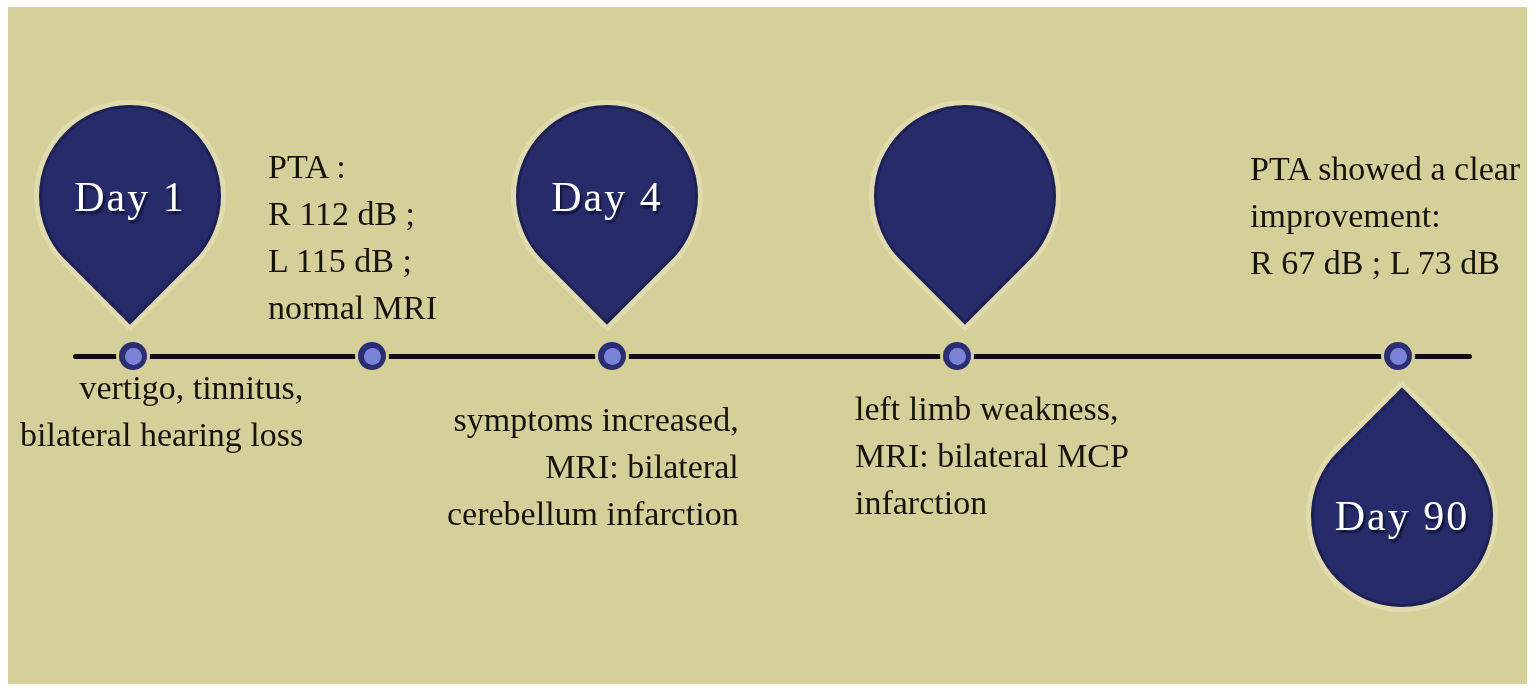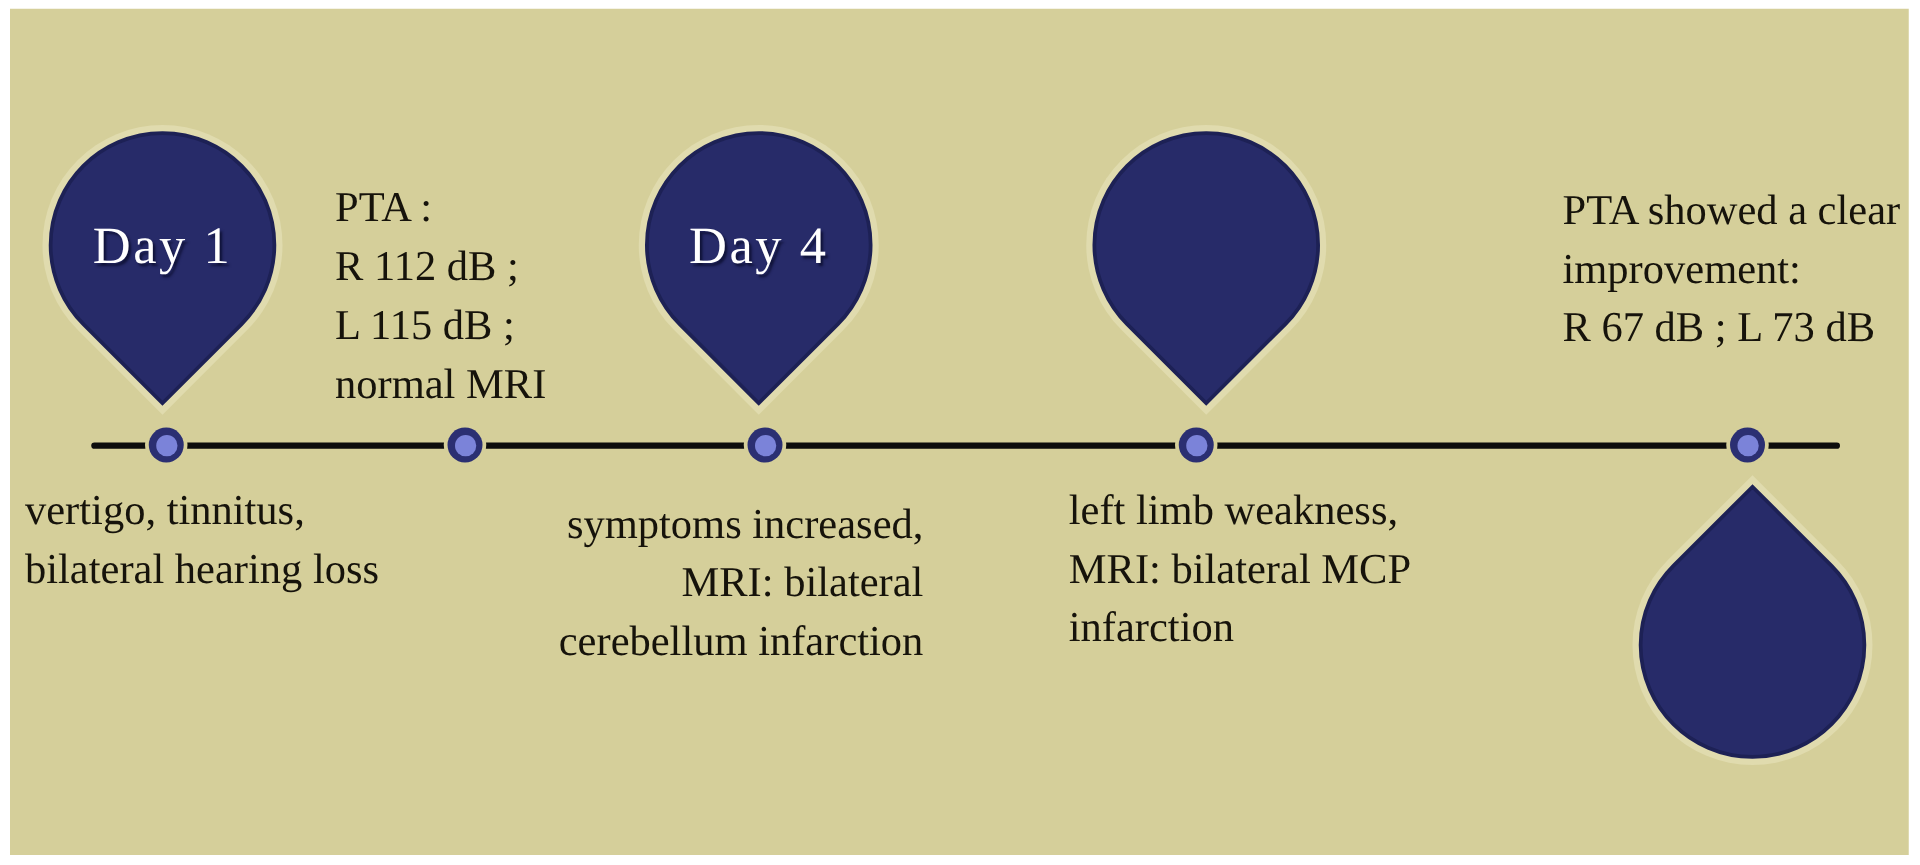--- a/index.html
+++ b/index.html
@@ -74,21 +74,21 @@
   .pin.p2 { left: 516px;  top: 105px; }
   .pin.p3 { left: 874px;  top: 105px; }
   .pin.p4 { left: 1311px; top: 425px; }
   .pin-label.l1 { left: 130px;  top: 197px; }
   .pin-label.l2 { left: 607px;  top: 197px; }
   .pin-label.l3 { left: 965px;  top: 196px; }
   .pin-label.l4 { left: 1402px; top: 516px; }
   
   .note.n-pta      { left: 268px;  top: 107px; margin-top: 36px; }
   .note.n-day90    { left: 1250px; top: 145px; }
-  .note.n-day1     { left: 20px;   top: 385px; }
+  .note.n-day1     { left: 20px;   top: 364px; text-align: right; }
   .note.n-day4     { left: 447px;  top: 396px; text-align: right; }
   .note.n-day11    { left: 855px;  top: 385px; }
 </style>
 </head>
 <body>
 
 <div class="stage" style="--bg: #d5cf9a; --frame: #ffffff; --axis: #0d0d0d; --pin: #272b69; --pin-border: #1d2155; --halo: #e0dbae; --dot-fill: #7b83d9; --dot-ring: #2b2f72; --ink: #16130b; --label: #ffffff;">
   <div class="panel"></div>
 
   <div class="axis"></div>
@@ -109,20 +109,21 @@
     <span class="core"></span>
   </div>
 
   <div class="pin down p1"></div>
   <div class="pin down p2"></div>
   <div class="pin down p3"></div>
   <div class="pin up p4"></div>
 
   <div class="pin-label l1">Day 1</div>
   <div class="pin-label l2">Day 4</div>
+  <div class="pin-label l4">Day 90</div>
 
   <div class="note n-pta">PTA :
 R 112 dB ;
 L 115 dB ;
 normal MRI</div>
   <div class="note n-day1">vertigo, tinnitus,
 bilateral hearing loss</div>
   <div class="note n-day4">symptoms increased,
 MRI: bilateral
 cerebellum infarction</div>

